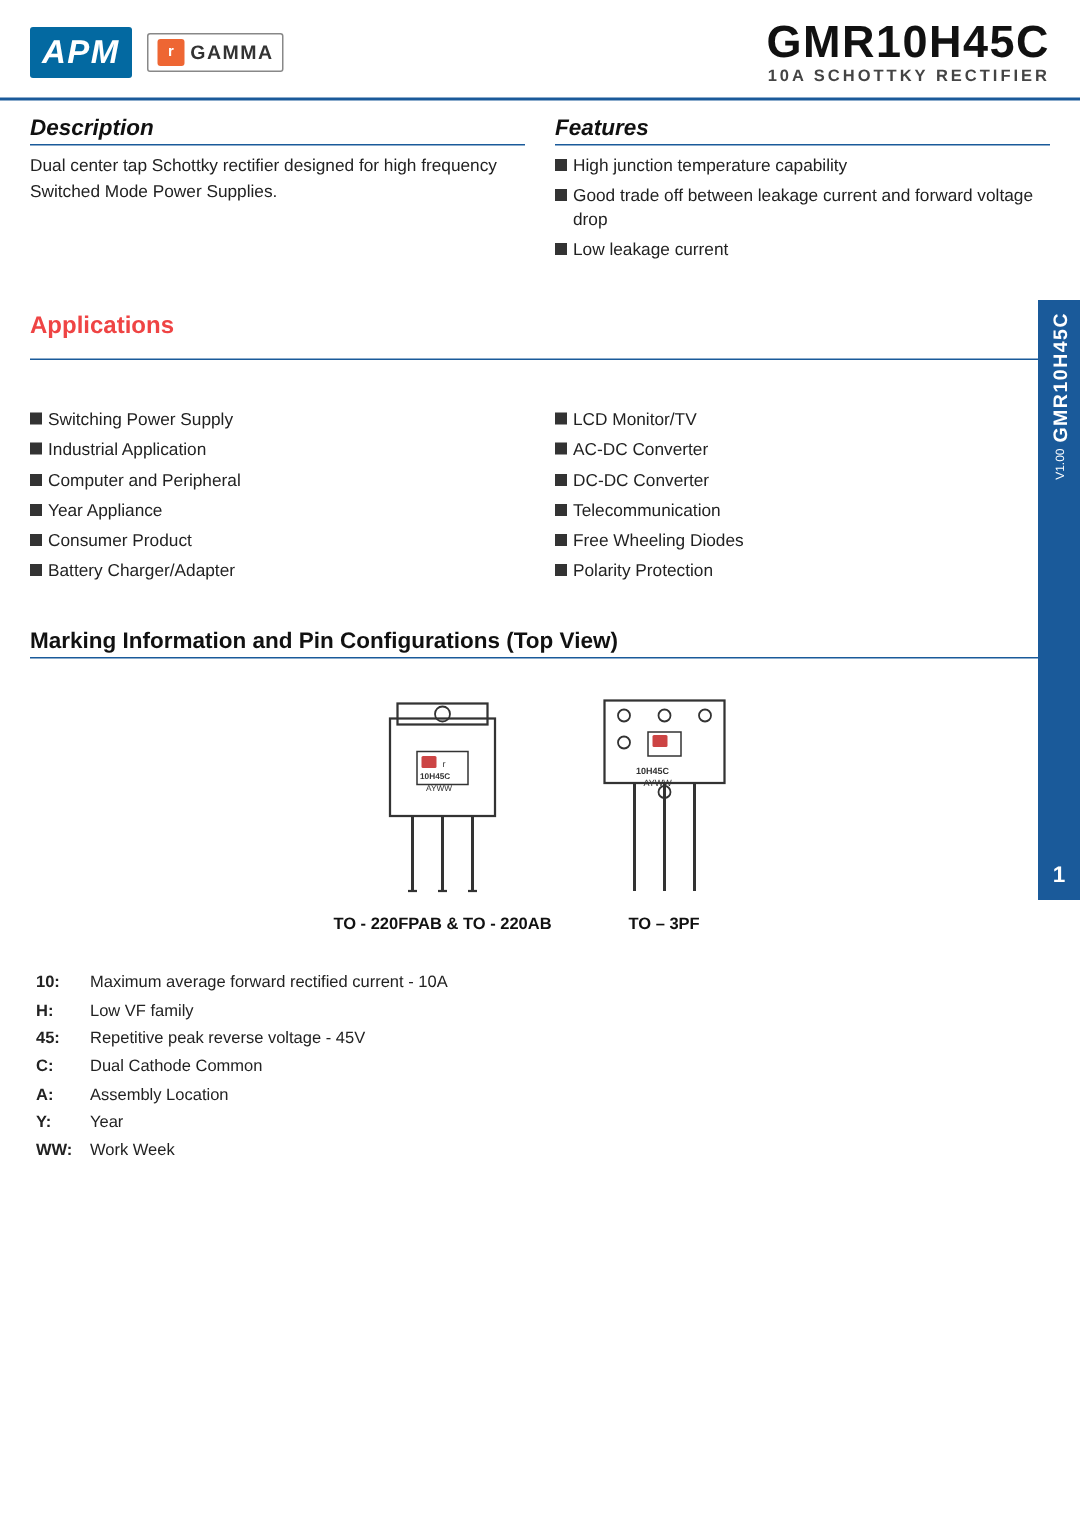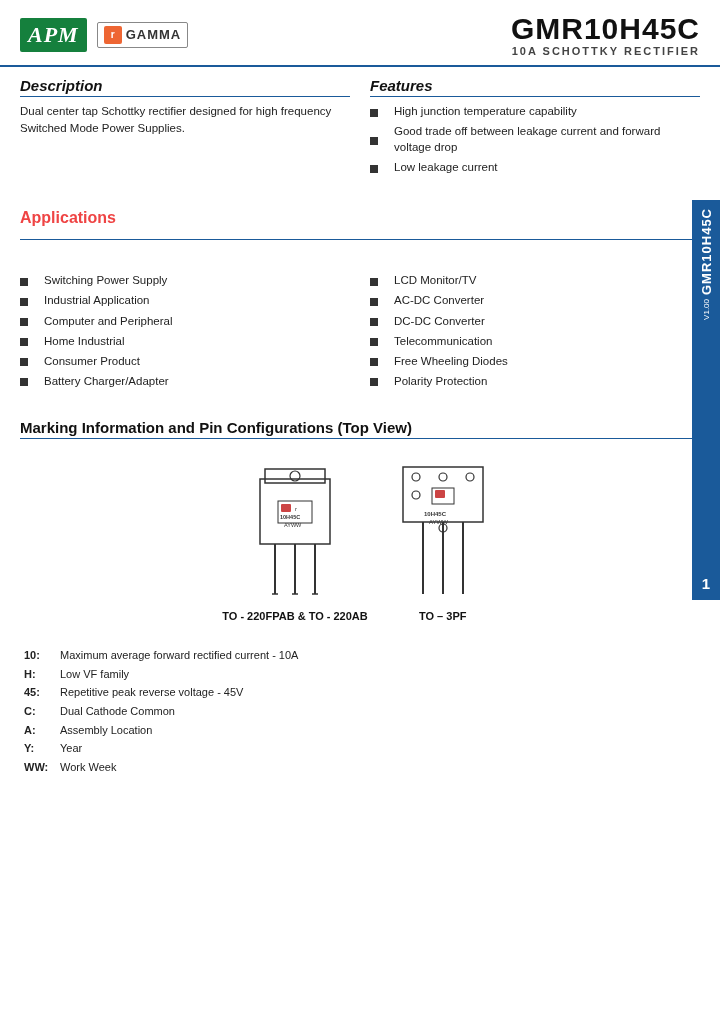--- a/index.html
+++ b/index.html
@@ -22,24 +22,23 @@
       border-bottom: 2px solid #1a5a9a;
     }
     .logo-area {
       display: flex;
       align-items: center;
       gap: 10px;
     }
     .apm-logo {
       display: flex;
       align-items: center;
-      background: #15803d;
+      background: #0369a1;
       padding: 4px 8px;
       border-radius: 2px;
-      font-family: Liberation Serif, serif;
     }
     .apm-logo span {
       color: #fff;
       font-size: 22px;
       font-weight: 900;
       font-style: italic;
       letter-spacing: 1px;
     }
     .gamma-logo {
       display: flex;
@@ -119,22 +118,22 @@
       line-height: 1.5;
       color: #222;
     }
 
     .bullet-list {
       list-style: none;
       padding: 0;
     }
     .bullet-list li {
       display: flex;
-      align-items: center;
-      gap: 16px;
+      align-items: flex-start;
+      gap: 4px;
       margin-bottom: 4px;
       font-size: 11.5px;
       line-height: 1.4;
     }
     .bullet-list li .bullet {
       display: inline-block;
       width: 8px;
       height: 8px;
       background: #333;
       min-width: 8px;
@@ -305,21 +304,21 @@
           <li>
             <span class="bullet"></span>
             <span>Industrial Application</span>
           </li>
           <li>
             <span class="bullet"></span>
             <span>Computer and Peripheral</span>
           </li>
           <li>
             <span class="bullet"></span>
-            <span>Home Industrial</span>
+            <span>Year Appliance</span>
           </li>
           <li>
             <span class="bullet"></span>
             <span>Consumer Product</span>
           </li>
           <li>
             <span class="bullet"></span>
             <span>Battery Charger/Adapter</span>
           </li>
         </ul>

